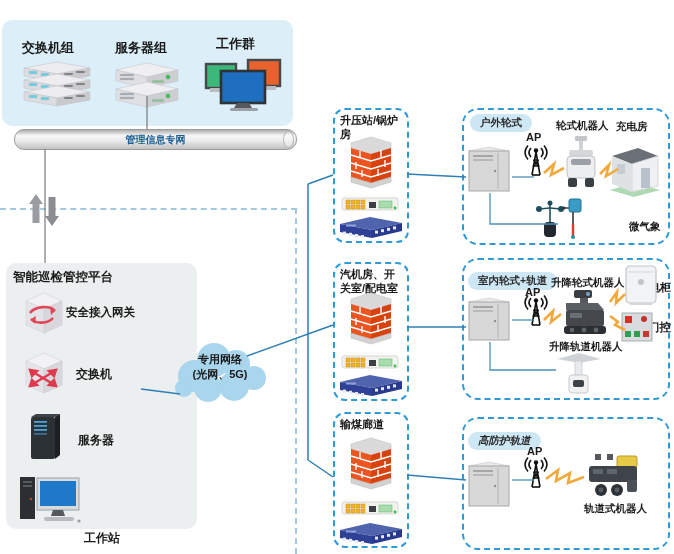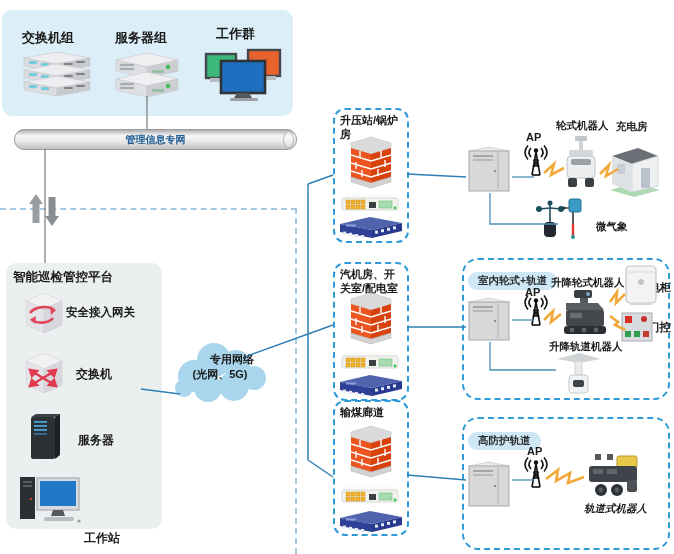--- a/index.html
+++ b/index.html
@@ -25,21 +25,21 @@
   .zlbl{position:absolute;font-weight:bold;font-size:10.5px;color:#1a1a1a;white-space:nowrap;}
   svg{display:block;}
   #overlay{position:absolute;left:0;top:0;z-index:5;pointer-events:none;}
   .icon{position:absolute;}
 </style>
 </head>
 <body>
 
 <div id="canvas">
 
-  <div class="panel top-panel abs" style="left:2px;top:10px;width:291px;height:106px;text-decoration:underline;">
+  <div class="panel top-panel abs" style="left:2px;top:20px;width:291px;height:106px;text-decoration:underline;">
     <div class="lbl" style="left:20px;top:19px;font-size:13px;">交换机组</div>
     <div class="lbl" style="left:113px;top:19px;font-size:13px;">服务器组</div>
     <div class="lbl" style="left:214px;top:15px;font-size:13px;">工作群</div>
 
     <svg class="icon" style="left:14px;top:40px;" width="82" height="52" viewBox="0 0 82 52">
       <g stroke="#c6c6cc" stroke-width="0.6">
         <g transform="translate(0,0)">
           <polygon points="8,8 41,2 74,8 41,14" fill="#ededf0"></polygon>
           <polygon points="8,8 41,14 41,22 8,16" fill="#dcdde0"></polygon>
           <polygon points="41,14 74,8 74,16 41,22" fill="#c9cacd"></polygon>
@@ -107,21 +107,21 @@
 
   <div class="bar" style="left:14px;top:129px;width:281px;height:19px;">
     <span>管理信息专网</span>
     <span class="bar-cap"></span>
   </div>
 
   <div class="dash-h" style="left:0;top:208px;width:297px;"></div>
   <div class="dash-v" style="left:295px;top:208px;height:346px;"></div>
 
 
-  <div class="panel plat-panel abs" style="left:6px;top:263px;width:156px;height:266px;">
+  <div class="panel plat-panel abs" style="left:6px;top:263px;width:156px;height:266px;padding-left:35px;">
     <div class="lbl" style="left:7px;top:6px;font-size:12.5px;">智能巡检管控平台</div>
 
     <svg class="icon" style="left:16px;top:26px;" width="44" height="48" viewBox="0 0 44 48">
       <polygon points="4,12 22,4 40,12 22,20" fill="#f2f2f4" stroke="#d8d8dc" stroke-width="0.8"></polygon>
       <polygon points="4,12 22,20 22,44 4,36" fill="#e4e4e8" stroke="#d8d8dc" stroke-width="0.8"></polygon>
       <polygon points="22,20 40,12 40,36 22,44" fill="#d7d7dd" stroke="#cfcfd5" stroke-width="0.8"></polygon>
       <path d="M8,24 C13,17 28,16 33,22" fill="none" stroke="#e0475a" stroke-width="2.6"></path>
       <polygon points="33,22 28,18 29,26" fill="#e0475a"></polygon>
       <path d="M31,29 C26,35 13,35 9,30" fill="none" stroke="#e0475a" stroke-width="2.6"></path>
       <polygon points="9,30 14,27 13,35" fill="#e0475a"></polygon>
@@ -173,21 +173,21 @@
       <g fill="#a9d6ec">
         <circle cx="24" cy="38" r="16"></circle>
           <circle cx="44" cy="22" r="17"></circle>
           <circle cx="66" cy="26" r="14"></circle>
         <circle cx="84" cy="40" r="12"></circle>
           <circle cx="64" cy="48" r="15"></circle>
           <circle cx="38" cy="50" r="14"></circle>
         <circle cx="14" cy="50" r="9"></circle>
       </g>
     </svg>
-    <div class="lbl" style="left:12px;top:14px;width:100px;text-align:center;font-size:11px;">专用网络</div>
+    <div class="lbl" style="left:0;top:14px;width:100px;text-align:center;font-size:11px;">专用网络</div>
     <div class="lbl" style="left:0;top:29px;width:100px;text-align:center;font-size:11px;">(光网、5G)</div>
   </div>
 
   <div class="site-box" style="left:333px;top:108px;height:131px;">
     <div class="site-name">升压站/锅炉房</div>
     <svg class="icon" style="left:13px;top:26px;" width="46" height="56" viewBox="0 0 46 56">
       <polygon points="3,7 23,1 43,7 43,12 23,18 3,12" fill="#dadada" stroke="#c2c2c2" stroke-width="0.6"></polygon>
       <polygon points="3,12 23,18 23,48 3,42" fill="#ec5420"></polygon>
       <polygon points="23,18 43,12 43,42 23,48" fill="#d7420e"></polygon>
       <g stroke="#ffffff" stroke-width="1.4" fill="none">
@@ -285,21 +285,21 @@
           <rect x="23" y="21" width="3" height="3"></rect>
         <rect x="37" y="16.6" width="3" height="3"></rect>
           <rect x="43" y="15.2" width="3" height="3"></rect>
           <rect x="49" y="13.8" width="3" height="3"></rect>
           <rect x="55" y="12.4" width="3" height="3"></rect>
       </g>
       <rect x="8" y="10.5" width="10" height="2" fill="#8fa0d8"></rect>
     </svg>
   </div>
 
-  <div class="site-box" style="left:333px;top:400px;height:132px;">
+  <div class="site-box" style="left:333px;top:412px;height:132px;">
     <div class="site-name">输煤廊道</div>
     <svg class="icon" style="left:13px;top:23px;" width="46" height="56" viewBox="0 0 46 56">
       <polygon points="3,7 23,1 43,7 43,12 23,18 3,12" fill="#dadada" stroke="#c2c2c2" stroke-width="0.6"></polygon>
       <polygon points="3,12 23,18 23,48 3,42" fill="#ec5420"></polygon>
       <polygon points="23,18 43,12 43,42 23,48" fill="#d7420e"></polygon>
       <g stroke="#ffffff" stroke-width="1.4" fill="none">
         <path d="M3,19 L23,25 L43,19"></path>
           <path d="M3,27 L23,33 L43,27"></path>
           <path d="M3,35 L23,41 L43,35"></path>
         <path d="M12,15 v7"></path>
@@ -339,24 +339,27 @@
           <rect x="23" y="21" width="3" height="3"></rect>
         <rect x="37" y="16.6" width="3" height="3"></rect>
           <rect x="43" y="15.2" width="3" height="3"></rect>
           <rect x="49" y="13.8" width="3" height="3"></rect>
           <rect x="55" y="12.4" width="3" height="3"></rect>
       </g>
       <rect x="8" y="10.5" width="10" height="2" fill="#8fa0d8"></rect>
     </svg>
   </div>
 
+  <div class="zone-box" style="left:462px;top:108px;height:133px;">
+    <div class="pill" style="left:6px;top:4px;">户外轮式</div>
+  </div>
   <div class="zlbl" style="left:556px;top:119px;">轮式机器人</div>
   <div class="zlbl" style="left:616px;top:120px;">充电房</div>
   <div class="zlbl" style="left:526px;top:131px;font-size:11px;">AP</div>
-  <div class="zlbl" style="left:596px;top:220px;font-family:Liberation Serif, serif;">微气象</div>
+  <div class="zlbl" style="left:629px;top:220px;font-family:Liberation Serif, serif;">微气象</div>
 
   <svg class="icon" style="left:466px;top:145px;" width="46" height="48" viewBox="0 0 46 48">
     <polygon points="3,6 23,2 43,6 23,10" fill="#e9e9e9" stroke="#c5c5c5" stroke-width="0.6"></polygon>
     <rect x="3" y="6" width="40" height="40" fill="#d8d8d8" stroke="#a8a8a8" stroke-width="1"></rect>
     <line x1="32" y1="8" x2="32" y2="44" stroke="#b2b2b2" stroke-width="1"></line>
     <rect x="7" y="10" width="20" height="2" fill="#a5a5a5"></rect>
       <rect x="7" y="14" width="20" height="2" fill="#b8b8b8"></rect>
     <circle cx="29" cy="26" r="1.2" fill="#8f8f8f"></circle>
   </svg>
   <svg class="icon" style="left:523px;top:144px;" width="26" height="36" viewBox="0 0 26 36">
@@ -474,24 +477,24 @@
     <rect x="23" y="20" width="6" height="6" fill="#c23b2e"></rect>
   </svg>
   <svg class="icon" style="left:555px;top:351px;" width="48" height="46" viewBox="0 0 48 46">
     <polygon points="2,8 24,2 46,8 24,12" fill="#cfd3d6"></polygon>
     <rect x="20" y="10" width="7" height="14" fill="#e8eaec" stroke="#c8cbce" stroke-width="0.8"></rect>
     <rect x="14" y="24" width="19" height="18" rx="3" fill="#f0f1f2" stroke="#c8cbce" stroke-width="1"></rect>
     <rect x="18" y="29" width="11" height="7" rx="2" fill="#3c4246"></rect>
   </svg>
 
   <div class="zone-box" style="left:462px;top:417px;height:129px;">
-    <div class="pill" style="left:4px;top:13px;">高防护轨道</div>
+    <div class="pill" style="left:4px;top:13px;font-style:italic;">高防护轨道</div>
   </div>
   <div class="zlbl" style="left:527px;top:445px;font-size:11px;">AP</div>
-  <div class="zlbl" style="left:584px;top:502px;font-style:italic;">轨道式机器人</div>
+  <div class="zlbl" style="left:584px;top:502px;">轨道式机器人</div>
 
   <svg class="icon" style="left:466px;top:460px;" width="46" height="48" viewBox="0 0 46 48">
     <polygon points="3,6 23,2 43,6 23,10" fill="#e9e9e9" stroke="#c5c5c5" stroke-width="0.6"></polygon>
     <rect x="3" y="6" width="40" height="40" fill="#d8d8d8" stroke="#a8a8a8" stroke-width="1"></rect>
     <line x1="32" y1="8" x2="32" y2="44" stroke="#b2b2b2" stroke-width="1"></line>
     <rect x="7" y="10" width="20" height="2" fill="#a5a5a5"></rect>
       <rect x="7" y="14" width="20" height="2" fill="#b8b8b8"></rect>
     <circle cx="29" cy="26" r="1.2" fill="#8f8f8f"></circle>
   </svg>
   <svg class="icon" style="left:523px;top:456px;" width="26" height="36" viewBox="0 0 26 36">

